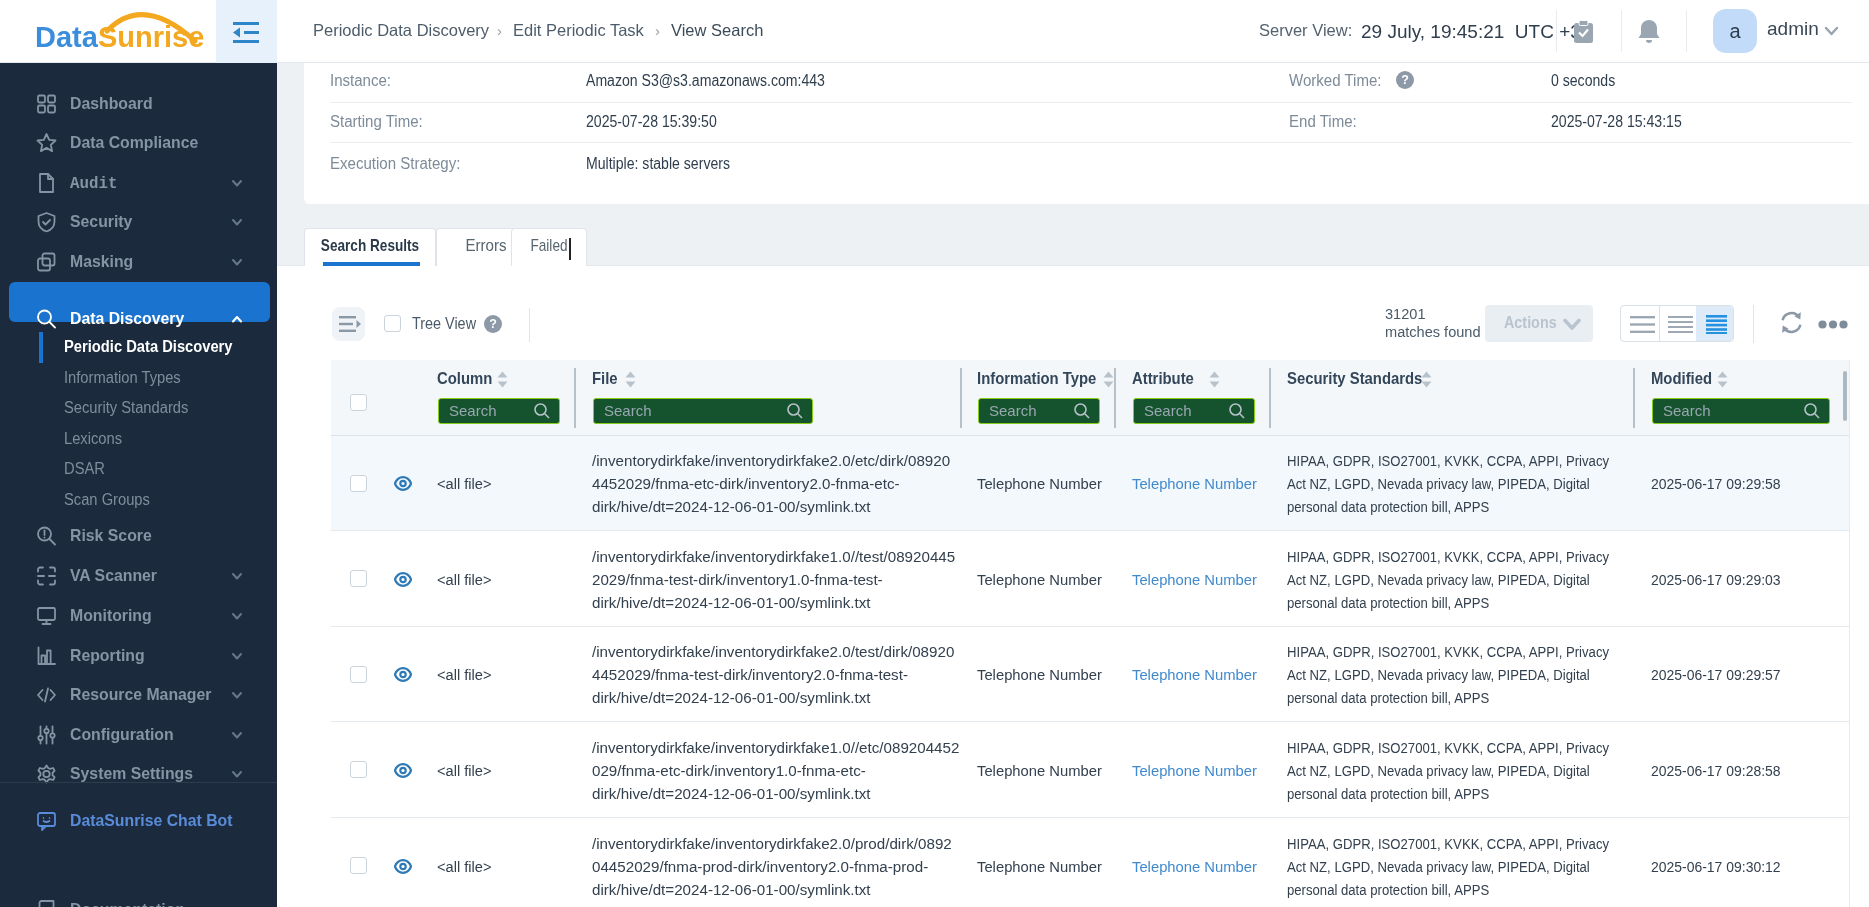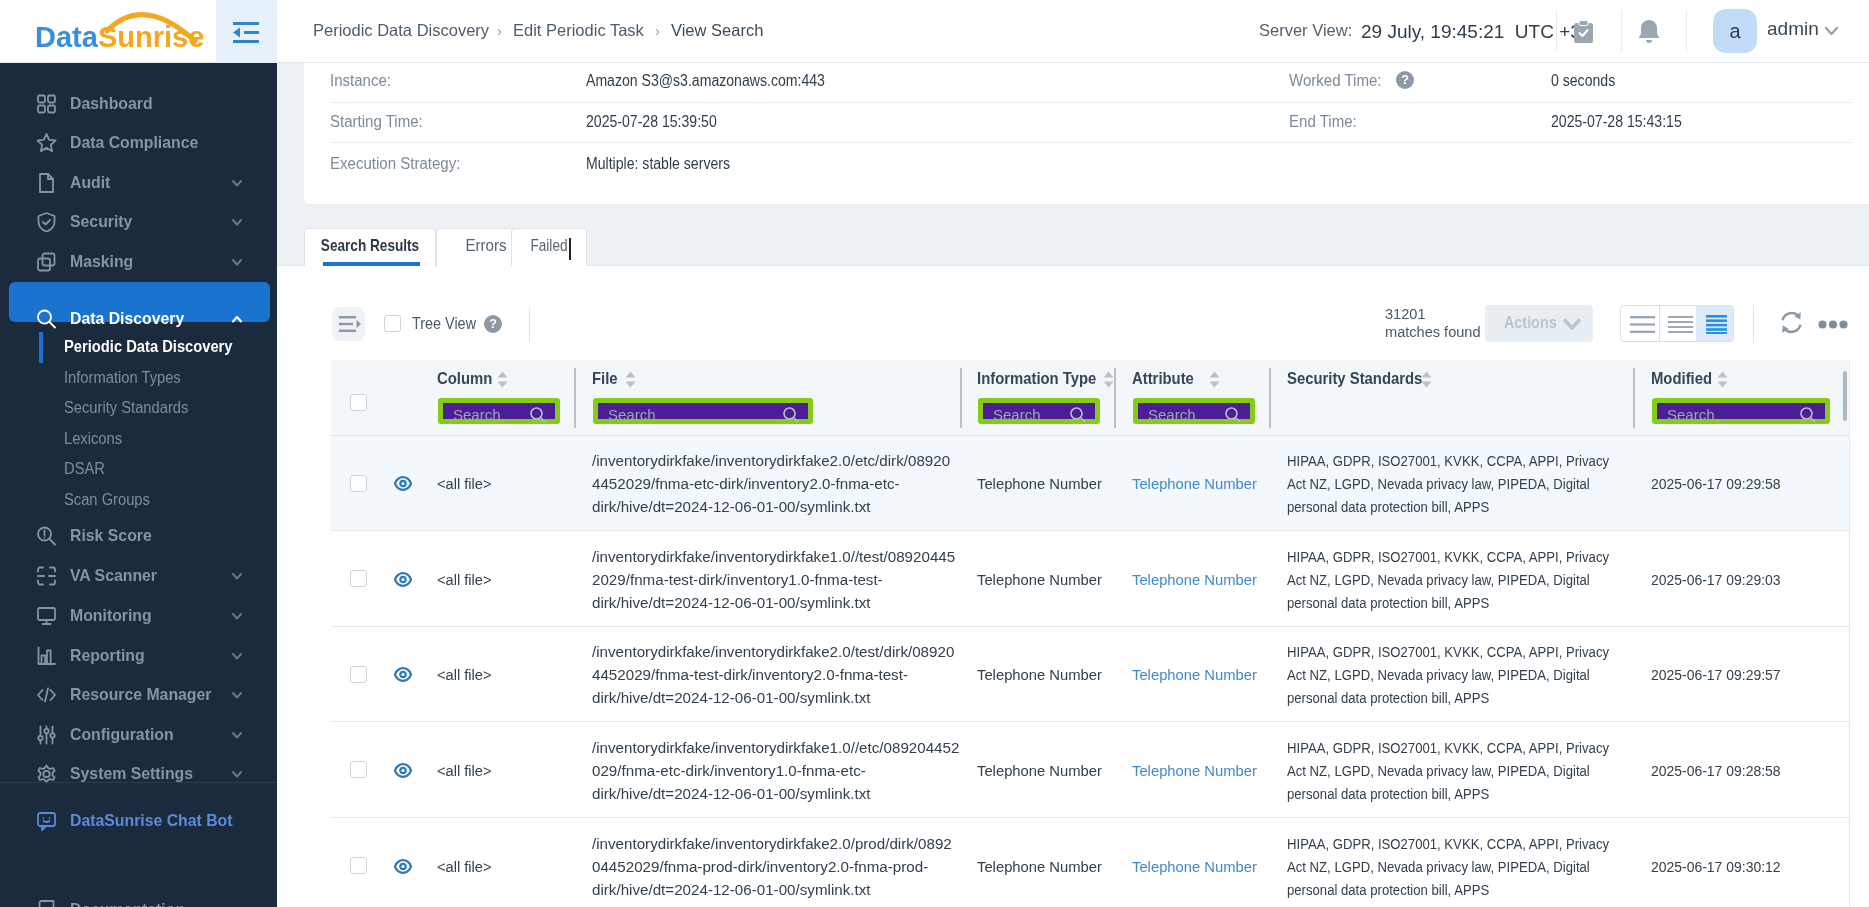--- a/index.html
+++ b/index.html
@@ -26,21 +26,21 @@
 .clabel { position:absolute; font-size:16px; color:#7d8b99; white-space:nowrap; transform:scaleX(0.94); transform-origin:left center; }
 .cval { position:absolute; font-size:16px; color:#2f3e4d; white-space:nowrap; transform:scaleX(0.88); transform-origin:left center; }
 
 .tab { position:absolute; top:228px; height:38px; background:#fff; border:1px solid #dee4e9; border-bottom:none; border-radius:4px 4px 0 0; font-size:17px; text-align:center; z-index:3; }
 #panel { position:absolute; left:277px; top:266px; width:1592px; height:641px; background:#fff; z-index:2; }
 
 .qmark { display:inline-block; width:18px; height:18px; border-radius:50%; background:#8d99a6; color:#fff; font-size:12.5px; font-weight:bold; text-align:center; line-height:18px; }
 
 #thead { position:absolute; left:331px; top:360px; width:1518px; height:76px; background:#f4f7f9; border-bottom:1px solid #dde3e8; z-index:3; }
 .hlabel { position:absolute; top:9px; font-size:16.5px; font-weight:bold; color:#33465a; white-space:nowrap; transform:scaleX(0.9); transform-origin:left center; }
-.hsearch { position:absolute; top:38px; height:26px; background:#4c1d95; border:5px solid #84cc16; border-radius:3px; }
+.hsearch { position:absolute; top:38px; height:26px; background:#14532d; border:1px solid #84cc16; border-radius:3px; }
 .hsearch .ph { position:absolute; left:10px; top:3px; font-size:15px; color:#9aa7b2; }
 .vline { position:absolute; top:8px; height:60px; width:2px; background:#b6c1ca; }
 .sort { position:absolute; top:11px; }
 .row { position:absolute; left:331px; width:1518px; border-bottom:1px solid #e4e9ed; background:#fff; z-index:3; }
 .cell { position:absolute; font-size:15.5px; color:#33404e; line-height:23px; }
 .link { color:#4089cc; }
 .chk { position:absolute; width:17px; height:17px; border:1px solid #ccd4db; border-radius:3px; background:#fff; }
 </style>
 </head>
 <body>
@@ -98,21 +98,21 @@
           <rect x="12" y="12" width="7" height="7" rx="1.5" stroke="#8494a4" stroke-width="1.8" fill="none" stroke-linecap="round" stroke-linejoin="round"></rect>
         </svg>
         <span class="txt" style="color:#8494a4">Dashboard</span>
       </div>
       <div class="mi" style="top:60px;">
         <svg class="ic" viewBox="0 0 21 21">
           <path d="M10.5 1.5 L13.2 7.3 L19.5 8 L14.8 12.3 L16.1 18.6 L10.5 15.4 L4.9 18.6 L6.2 12.3 L1.5 8 L7.8 7.3 Z" stroke="#8494a4" stroke-width="1.8" fill="none" stroke-linecap="round" stroke-linejoin="round"></path>
         </svg>
         <span class="txt" style="color:#8494a4">Data Compliance</span>
       </div>
-      <div class="mi" style="top:100px;">
+      <div class="mi" style="top:100px;font-family:Liberation Mono, monospace;">
         <svg class="ic" viewBox="0 0 21 21">
           <path d="M4 1.5 H12 L17 6.5 V19.5 H4 Z" stroke="#8494a4" stroke-width="1.8" fill="none" stroke-linecap="round" stroke-linejoin="round"></path>
           <path d="M12 1.5 V6.5 H17" stroke="#8494a4" stroke-width="1.8" fill="none" stroke-linecap="round" stroke-linejoin="round"></path>
         </svg>
         <span class="txt" style="color:#8494a4">Audit</span>
         <svg class="car" viewBox="0 0 14 14">
           <path d="M 3 5 L 7 9.5 L 11 5" fill="none" stroke="#66788a" stroke-width="2" stroke-linecap="round" stroke-linejoin="round"></path>
         </svg>
       </div>
       <div class="mi" style="top:139px;">

